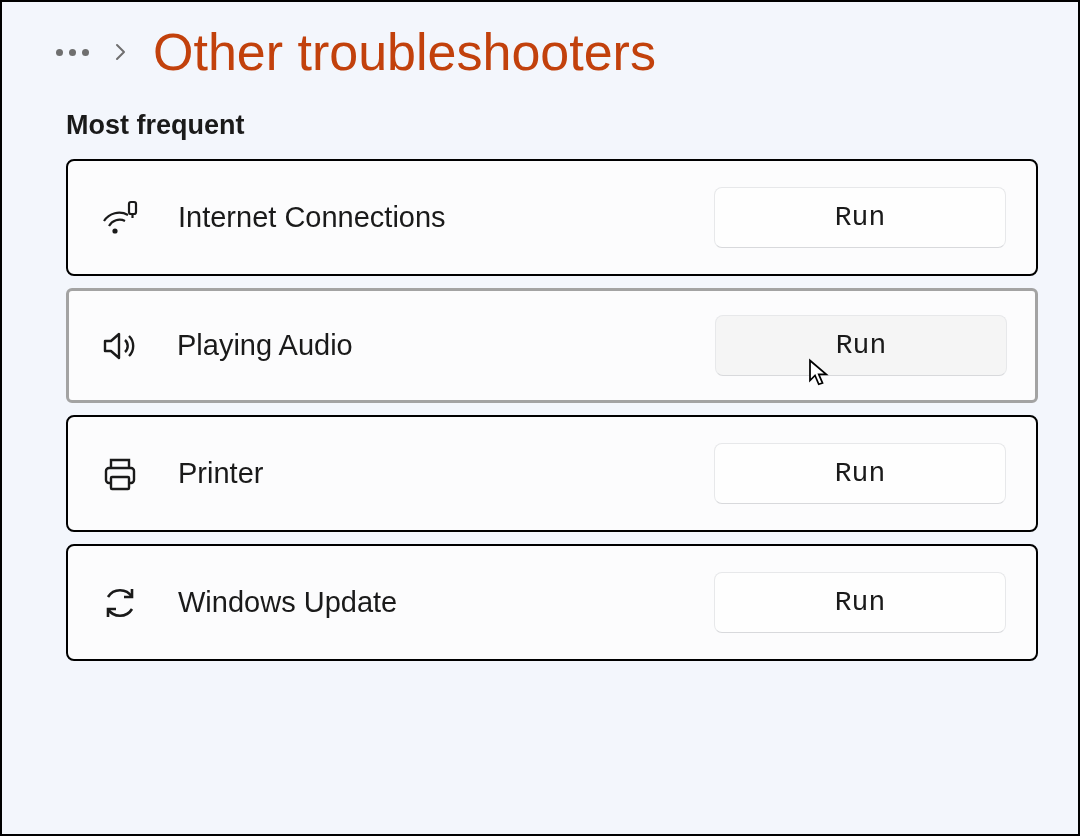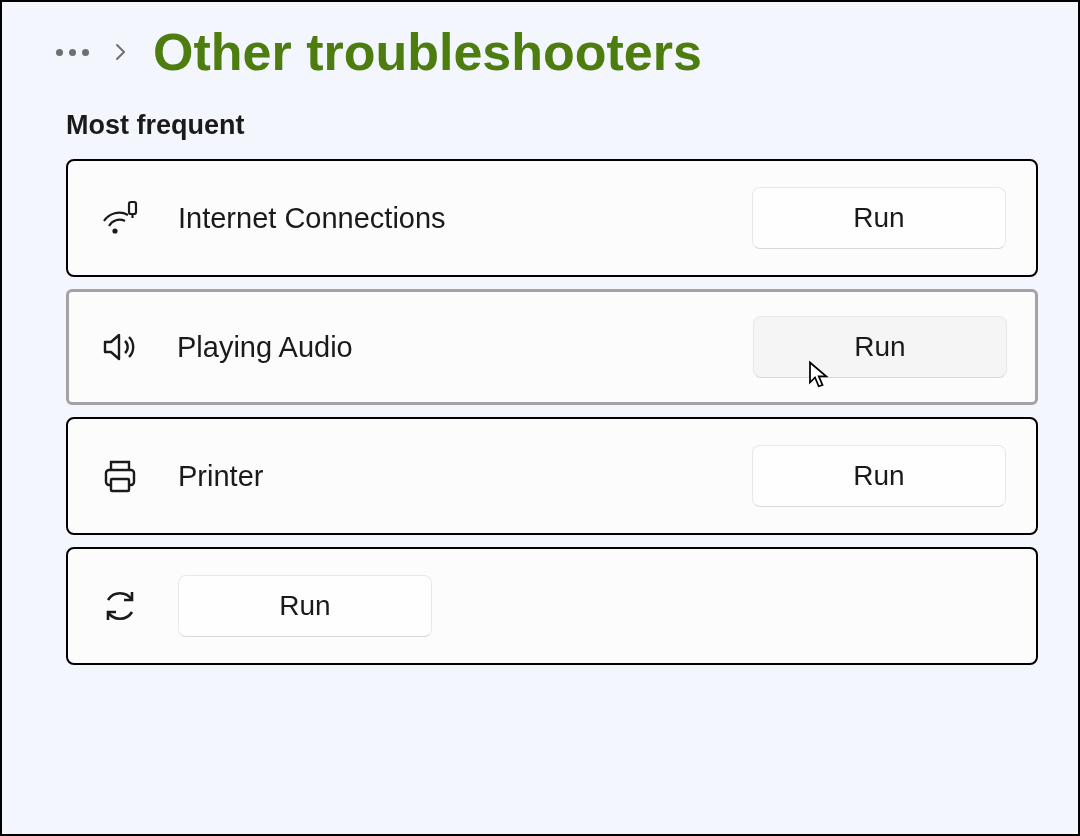--- a/index.html
+++ b/index.html
@@ -41,22 +41,22 @@
     .chevron {
       font-size: 28px;
       color: #6f6f6f;
       display: flex;
       align-items: center;
       justify-content: center;
     }
 
     .page-title {
       font-size: 52px;
-      font-weight: 700;
-      color: #4d7c0f;
+      font-weight: 400;
+      color: #c2410c;
     }
 
     .content {
       padding: 0 40px;
       margin-left: 24px;
     }
 
     .section-label {
       font-size: 27px;
       font-weight: 600;
@@ -100,23 +100,23 @@
       color: #1a1a1a;
       flex: 1;
     }
 
     .run-button {
       background: #fefefe;
       border: 1px solid #e7e8ea;
       border-bottom: 1.5px solid #d8d9dc;
       border-radius: 8px;
       padding: 14px 0;
-      width: 254px;
+      width: 292px;
       font-size: 28px;
-      font-family: Liberation Sans, sans-serif;
+      font-family: Liberation Mono, monospace;
       color: #1a1a1a;
       cursor: pointer;
       text-align: center;
     }
 
     .run-button.hovered {
       background: #f5f5f5;
     }
 
     .cursor {
@@ -197,16 +197,17 @@
 
   <div class="card">
     <div class="card-icon">
       <svg viewBox="0 0 40 40" fill="none" stroke="#1a1a1a" stroke-width="2.6">
         <path d="M32 14 A14 14 0 0 0 8 14"></path>
         <path d="M8 26 A14 14 0 0 0 32 26"></path>
         <path d="M32 6 L32 14 L24 14" fill="none" stroke-linejoin="miter"></path>
         <path d="M8 34 L8 26 L16 26" fill="none" stroke-linejoin="miter"></path>
       </svg>
     </div>
+    <div class="card-label">Windows Update</div>
     <button class="run-button">Run</button>
   </div>
 
 </div>
 
 </body></html>

